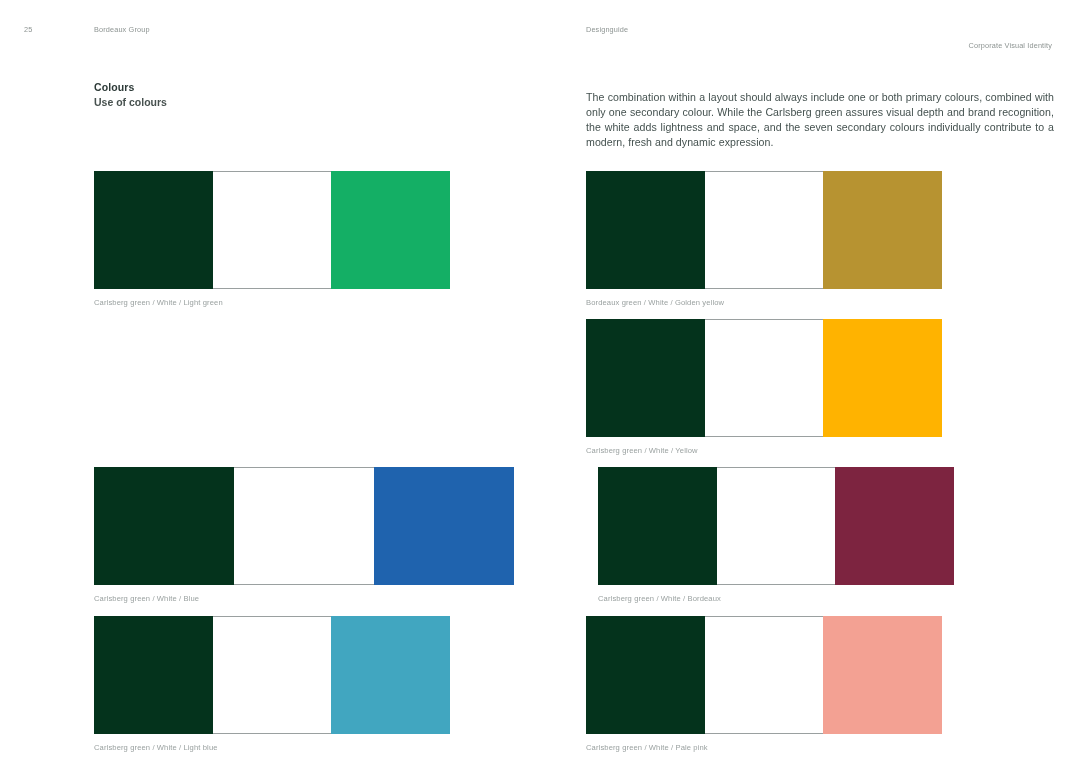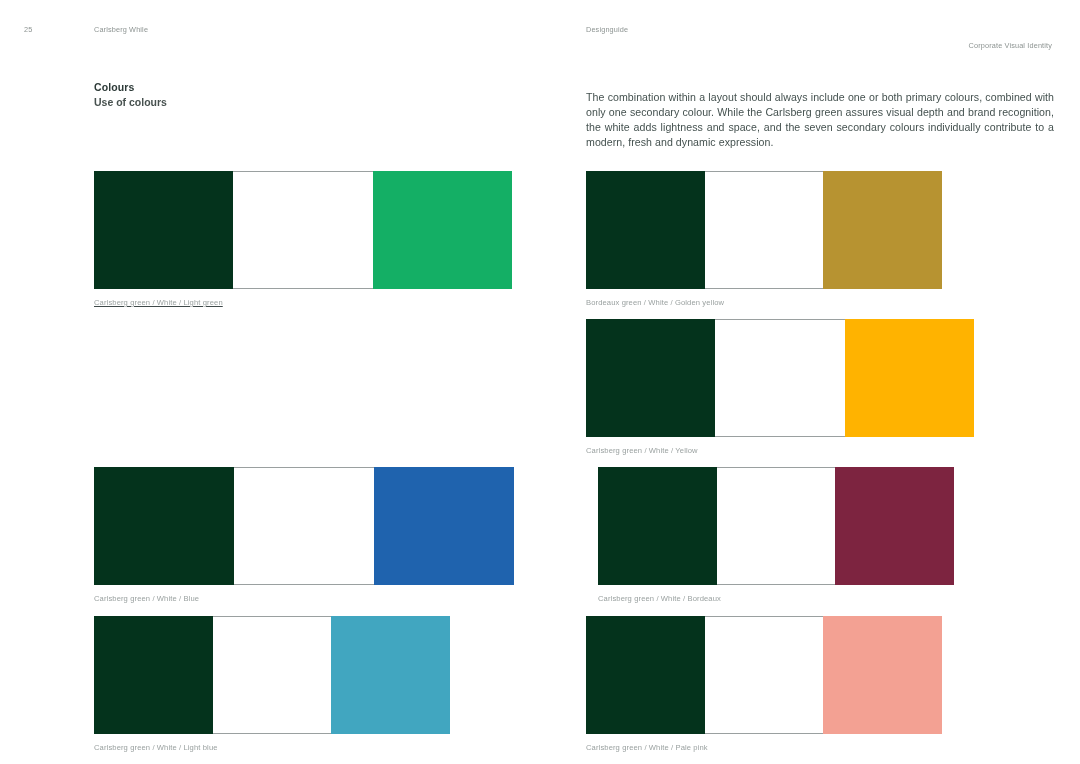--- a/index.html
+++ b/index.html
@@ -106,34 +106,34 @@
   .caption {
     margin-top: 9px;
     font-size: 7.6px;
     line-height: 10px;
     color: #9aa1a0;
     letter-spacing: 0.015em;
     white-space: nowrap;
   }
 
   
-  #block-0 { left: 94px;  top: 171px; width: 418px; text-decoration: underline; }
+  #block-0 { left: 94px;  top: 171px; width: 356px; }
   #block-1 { left: 94px;  top: 467px; width: 420px; }
   #block-2 { left: 94px;  top: 616px; width: 356px; }
   #block-3 { left: 586px; top: 171px; width: 356px; }
-  #block-4 { left: 586px; top: 319px; width: 388px; }
+  #block-4 { left: 586px; top: 319px; width: 356px; }
   #block-5 { left: 586px; top: 467px; width: 356px; padding-left: 12px; }
   #block-6 { left: 586px; top: 616px; width: 356px; }
 </style>
 </head>
 <body>
 
 <div class="page-header">
   <span class="hdr-folio">25</span>
-  <span class="hdr-group">Carlsberg While</span>
+  <span class="hdr-group">Bordeaux Group</span>
   <span class="hdr-designguide">Designguide</span>
   <span class="hdr-cvi">Corporate Visual Identity</span>
 </div>
 
 <div class="section-title">
   <span class="t1">Colours</span>
   <span class="t2">Use of colours</span>
 </div>
 
 <p class="intro">The combination within a layout should always include one or both primary colours, combined with only one secondary colour. While the Carlsberg green assures visual depth and brand recognition, the white adds lightness and space, and the seven secondary colours individually contribute to a modern, fresh and dynamic expression.</p>

